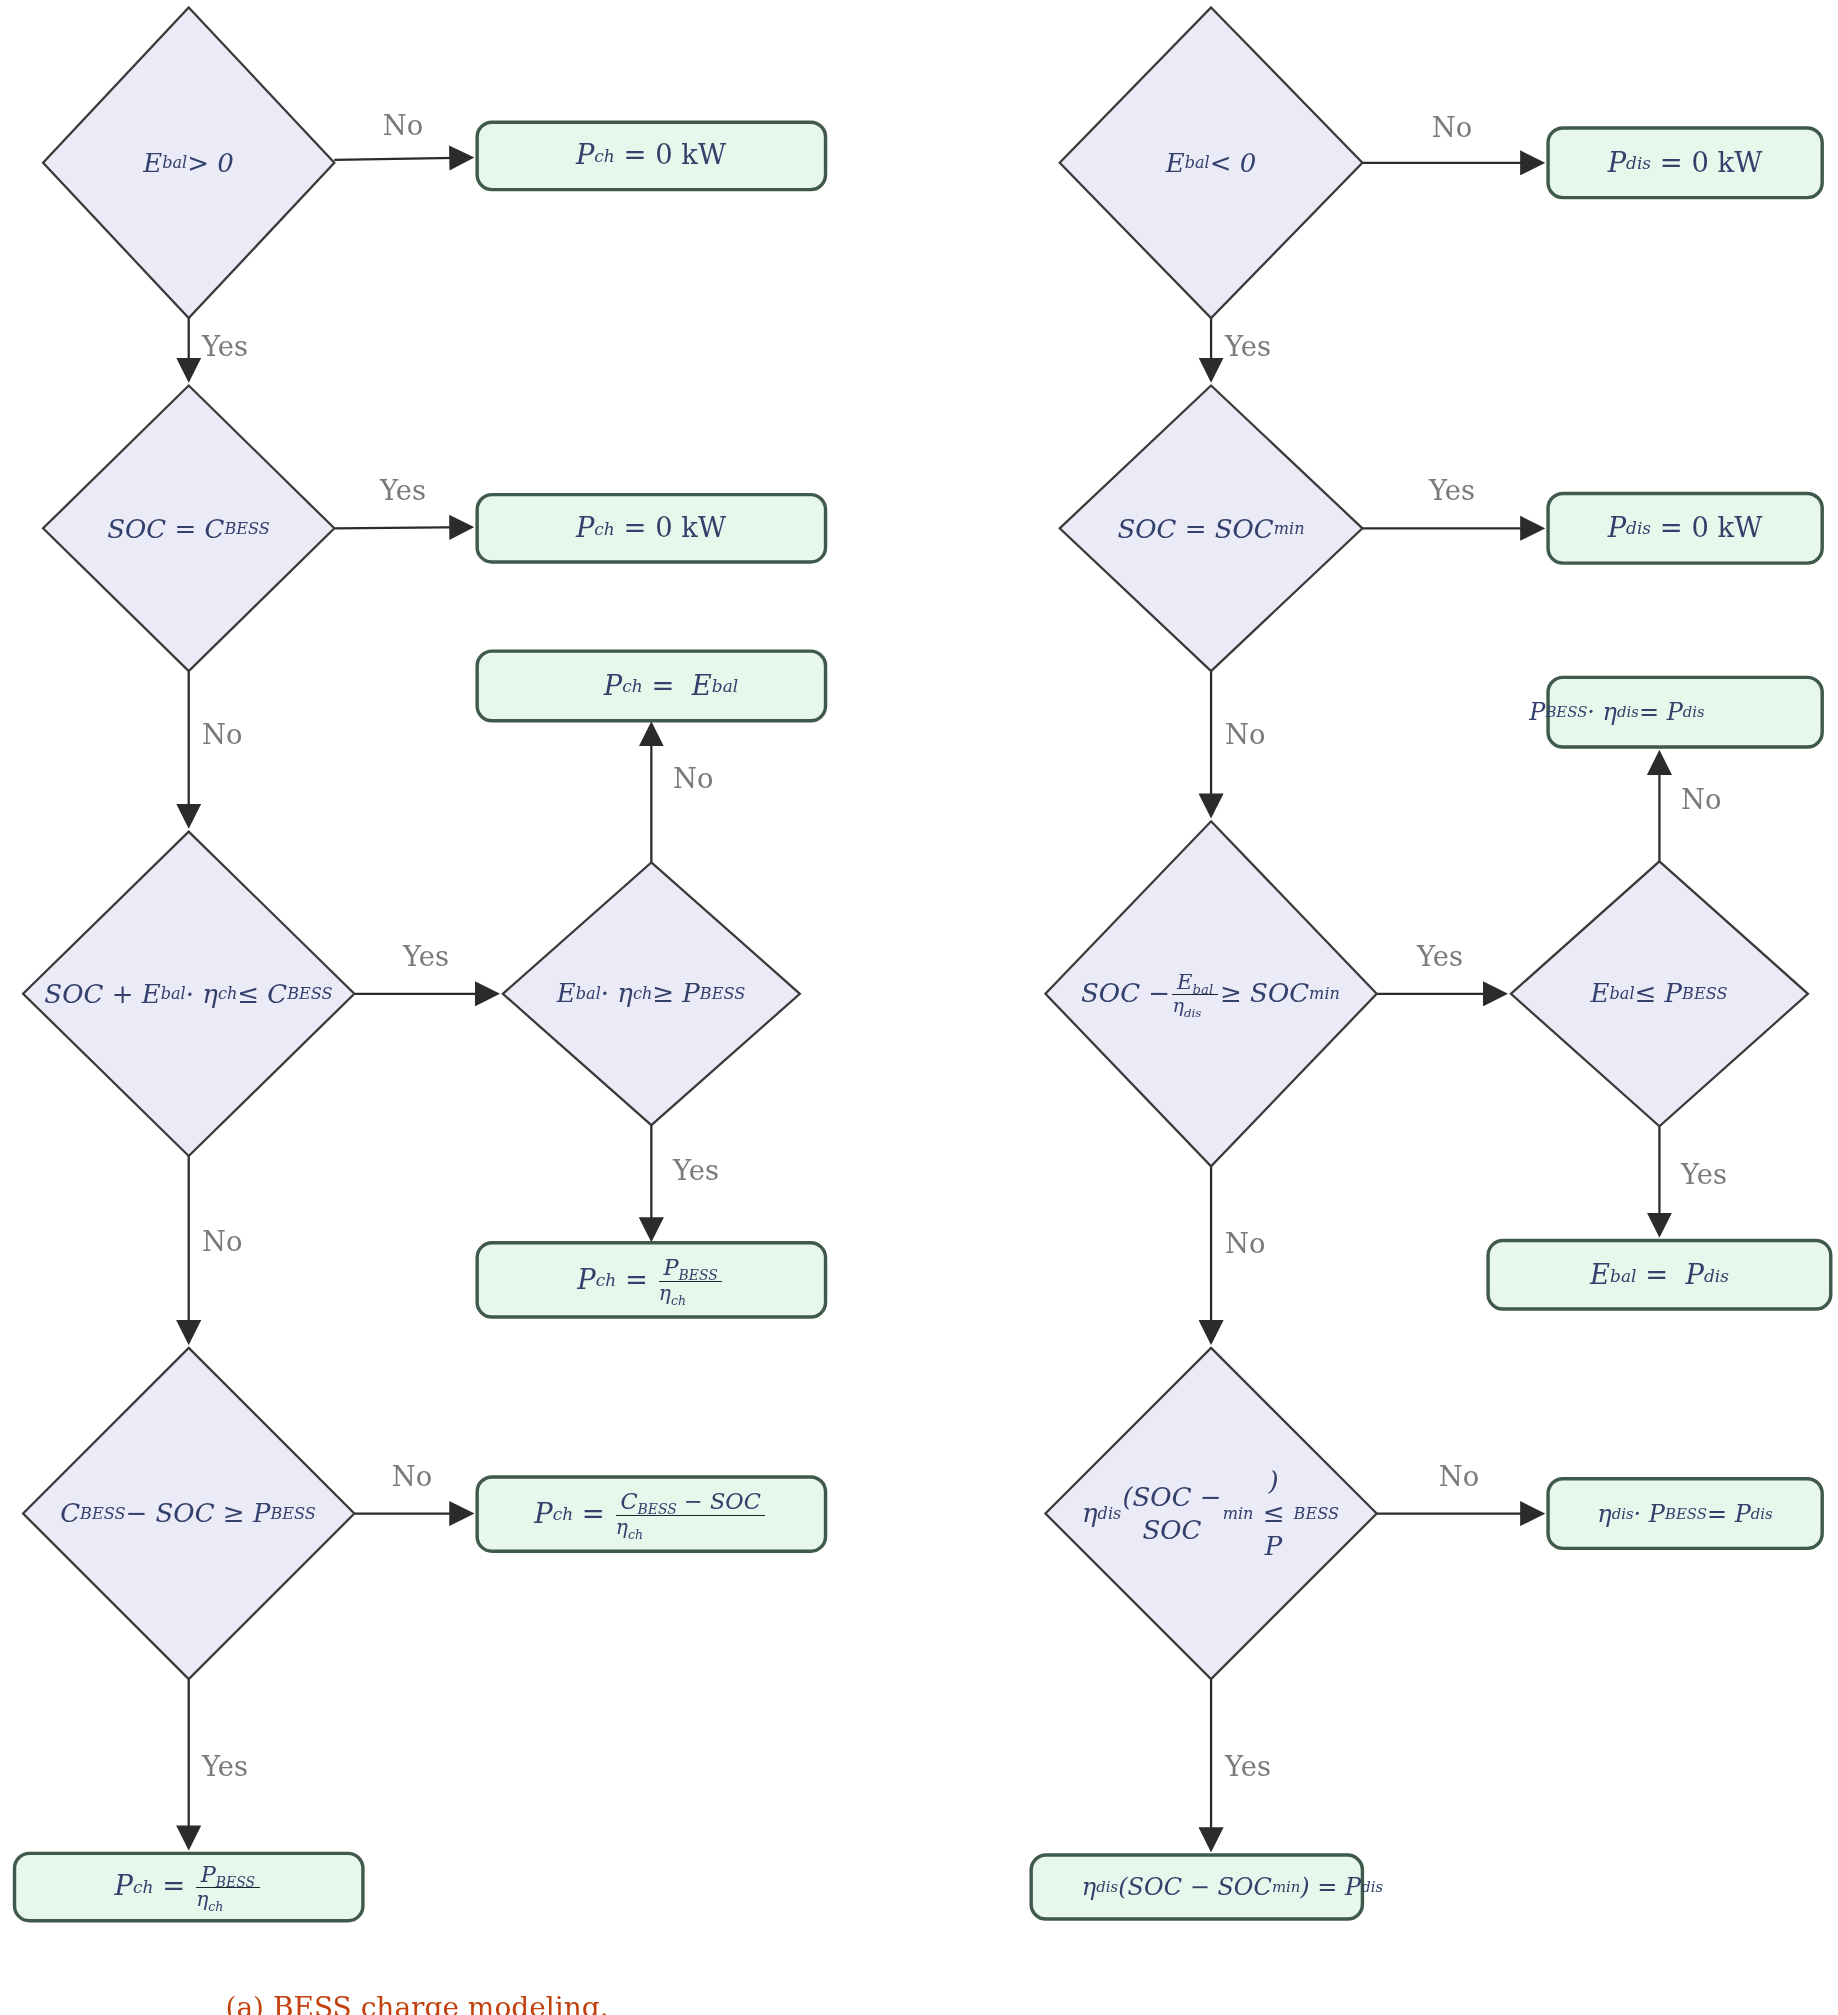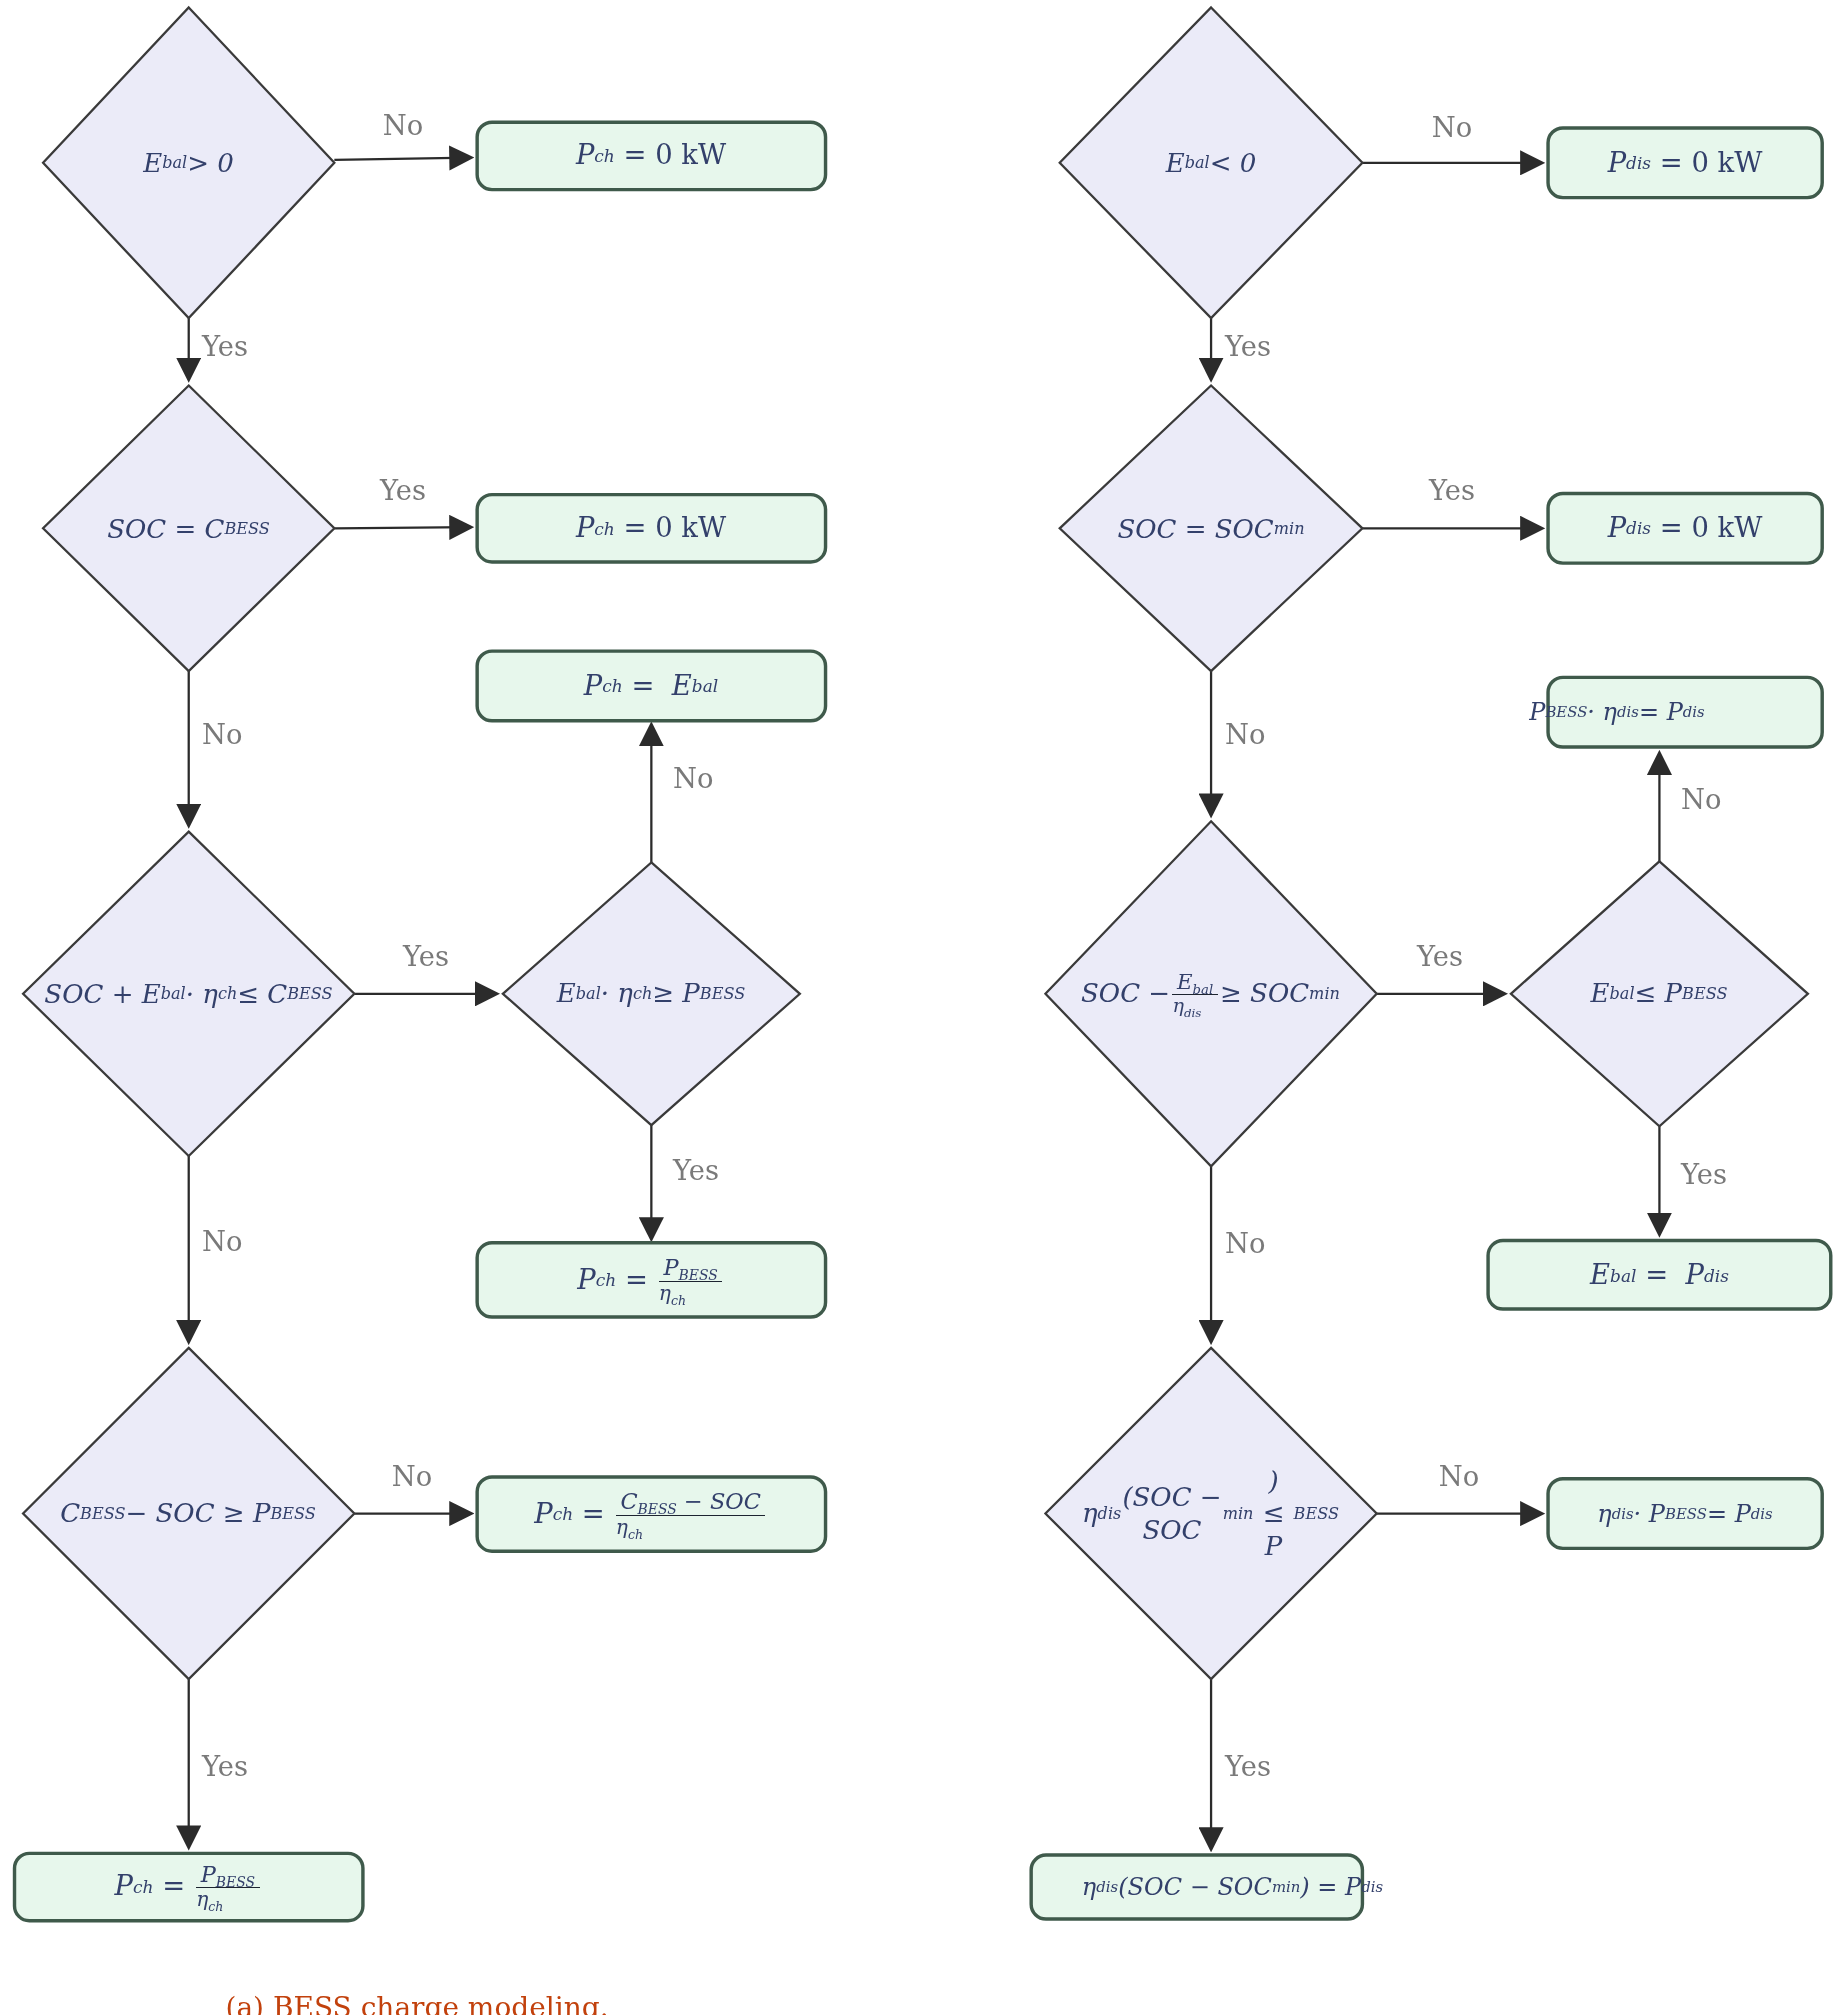--- a/index.html
+++ b/index.html
@@ -107,21 +107,21 @@
       <rect x="2605" y="2172" width="600" height="120" rx="26"></rect>
       <rect x="2710" y="2589" width="480" height="122" rx="26"></rect>
       <rect x="1805" y="3248" width="580" height="112" rx="26"></rect>
     </g>
   </svg>
 
   <div class="node dtext" style="left:60px;top:7.4px;width:257px;height:311px;">E<sub>bal</sub> &gt; 0</div>
   <div class="node btext" style="left:477px;top:122px;width:348px;height:67px;">P<sub>ch</sub> &nbsp;=&nbsp; <span class="up">0 kW</span></div>
   <div class="node dtext" style="left:60px;top:386px;width:257px;height:286px;">SOC = C<sub>BESS</sub></div>
   <div class="node btext" style="left:477px;top:495px;width:348px;height:67px;">P<sub>ch</sub> &nbsp;=&nbsp; <span class="up">0 kW</span></div>
-  <div class="node btext" style="left:477px;top:651px;width:348px;height:70px;">P<sub>ch</sub> &nbsp;=&nbsp; E<sub>bal</sub></div>
+  <div class="node btext" style="left:477px;top:651px;width:348px;height:70px;padding-left:20px;">P<sub>ch</sub> &nbsp;=&nbsp; E<sub>bal</sub></div>
   <div class="node dtext" style="left:43px;top:832px;width:291px;height:324px;">SOC + E<sub>bal</sub> · η<sub>ch</sub> ≤ C<sub>BESS</sub></div>
   <div class="node dtext" style="left:508px;top:862px;width:286px;height:263px;text-align:right;">E<sub>bal</sub> · η<sub>ch</sub> ≥ P<sub>BESS</sub></div>
   <div class="node btext" style="left:477px;top:1243px;width:348px;height:74px;">P<sub>ch</sub> &nbsp;=&nbsp; <span class="frac">
         <span class="nu">P<sub>BESS</sub></span>
         <span class="de">η<sub>ch</sub></span>
       </span></div>
   <div class="node dtext" style="left:51px;top:1348px;width:274px;height:331px;">C<sub>BESS</sub> − SOC ≥ P<sub>BESS</sub></div>
   <div class="node btext" style="left:477px;top:1477px;width:348px;height:74px;">P<sub>ch</sub> &nbsp;=&nbsp; <span class="frac">
         <span class="nu">C<sub>BESS</sub> − SOC</span>
         <span class="de">η<sub>ch</sub></span>

